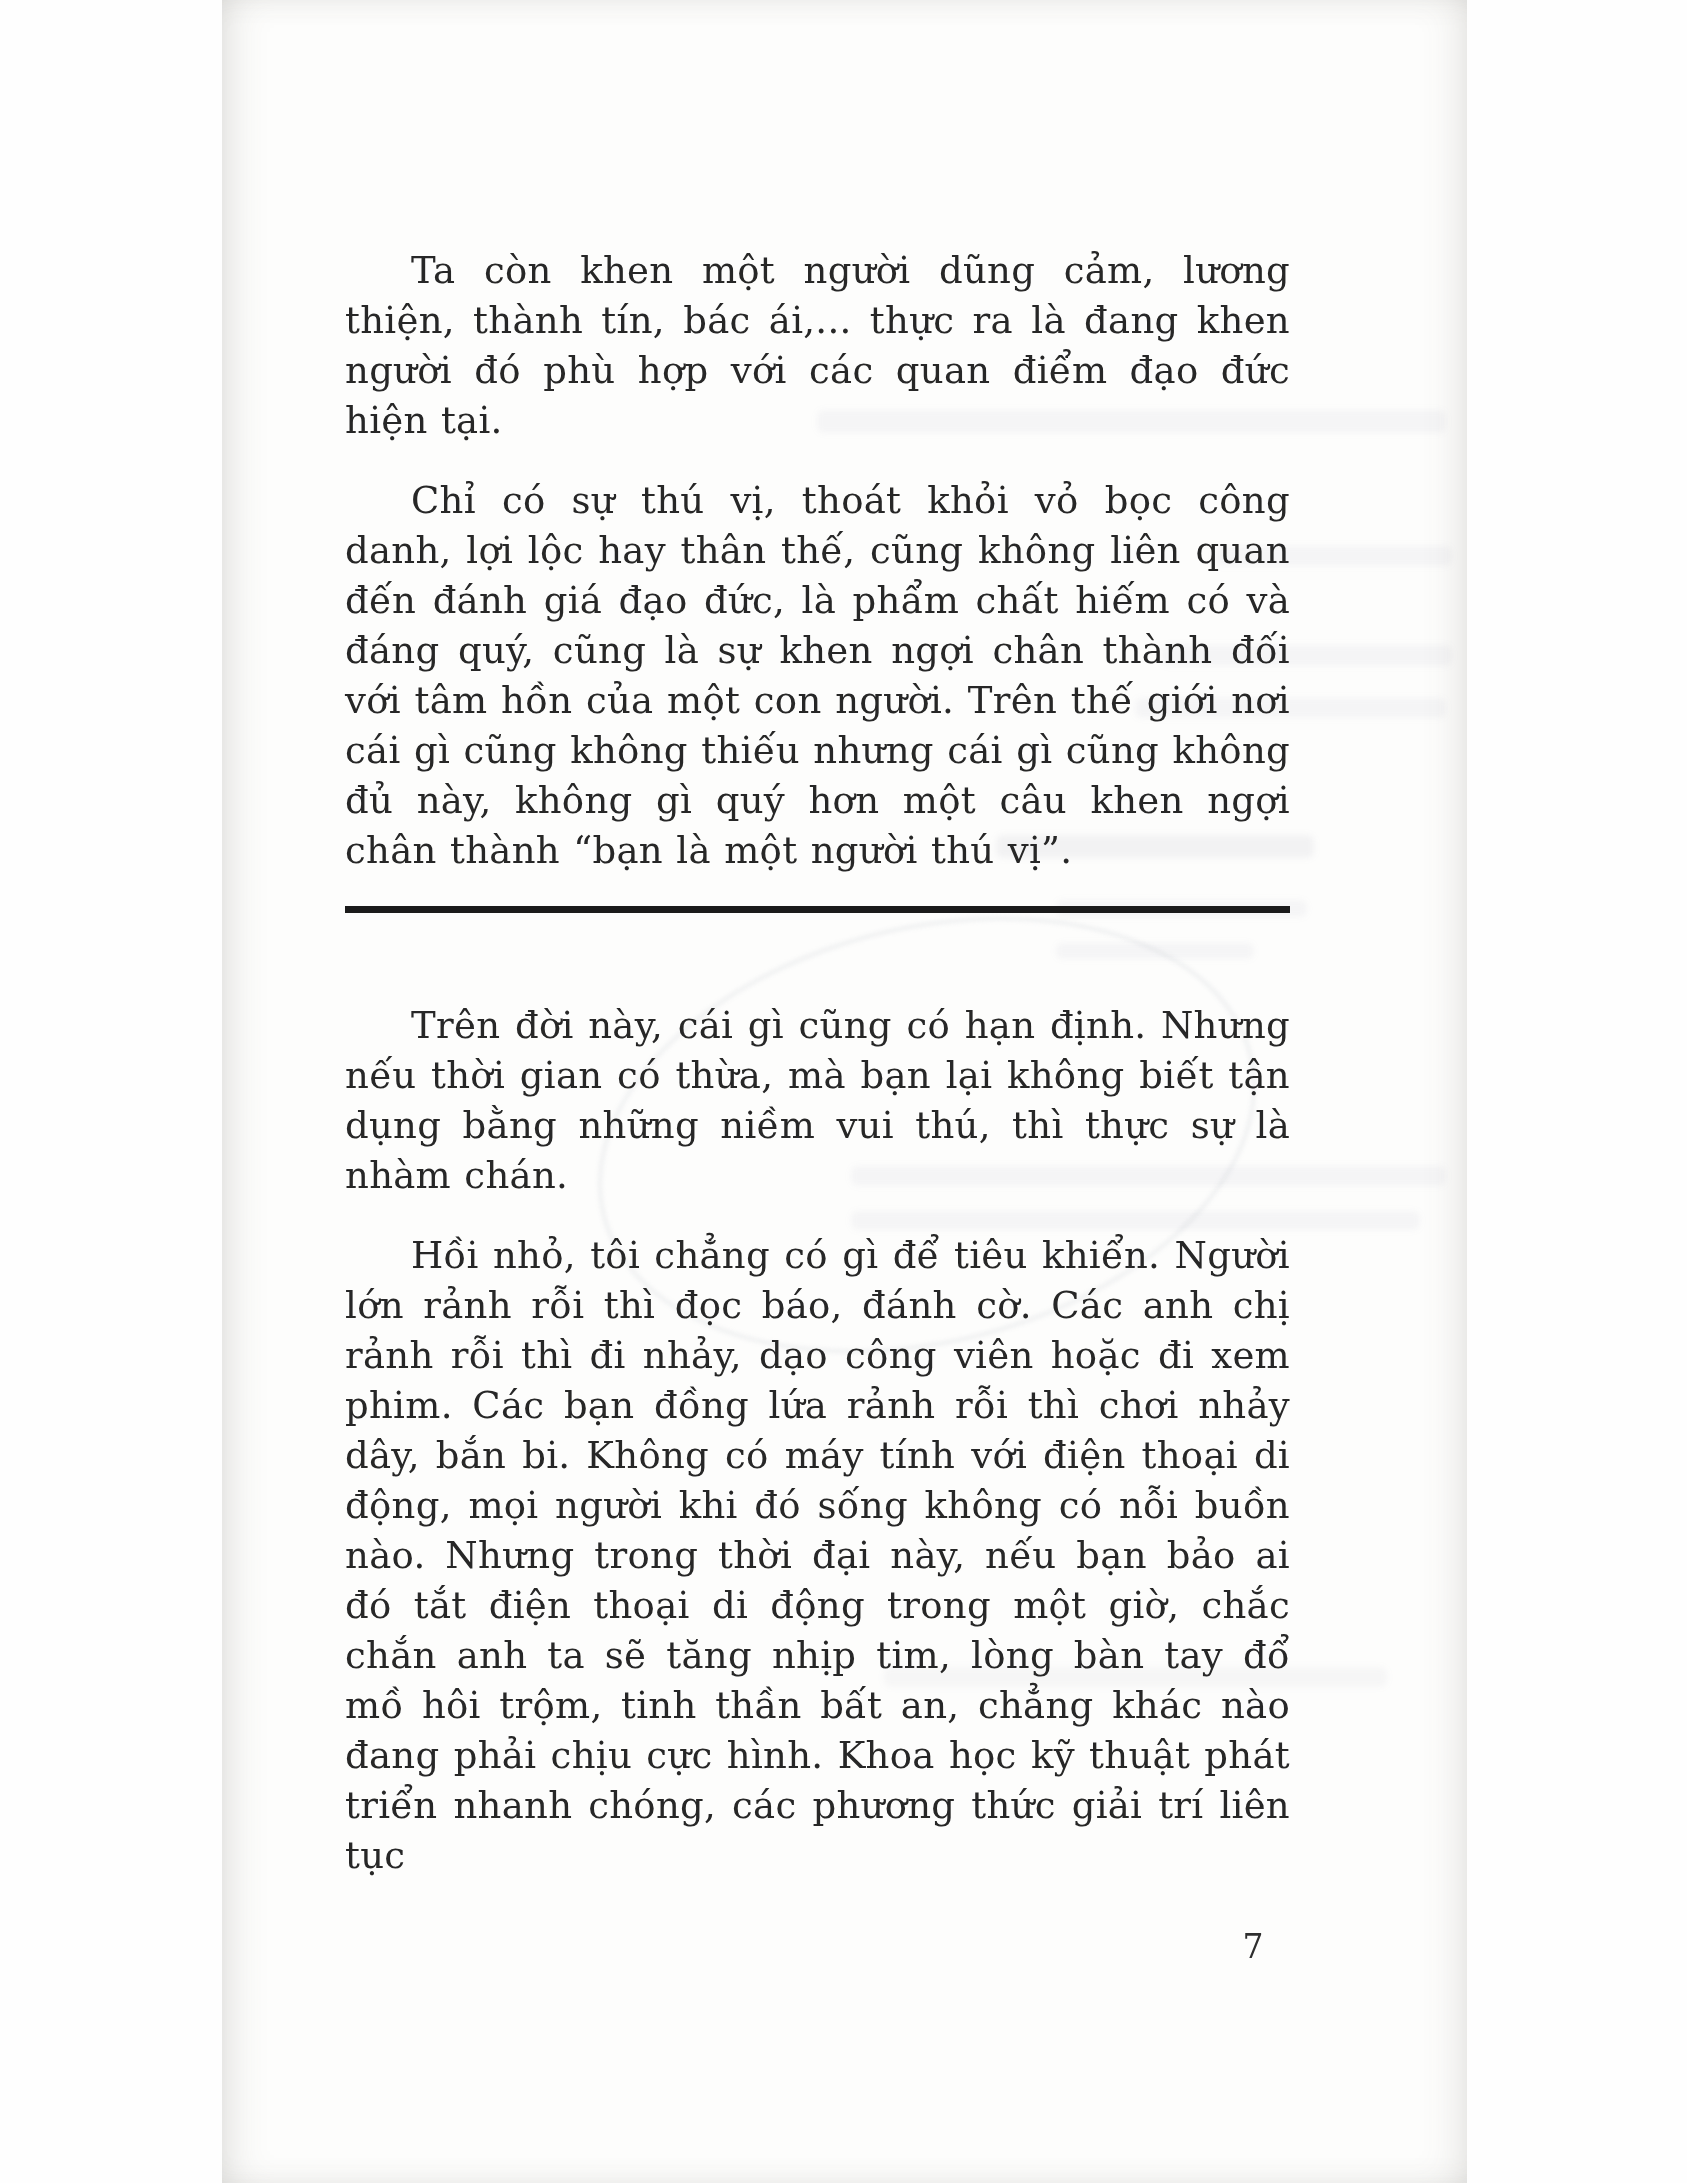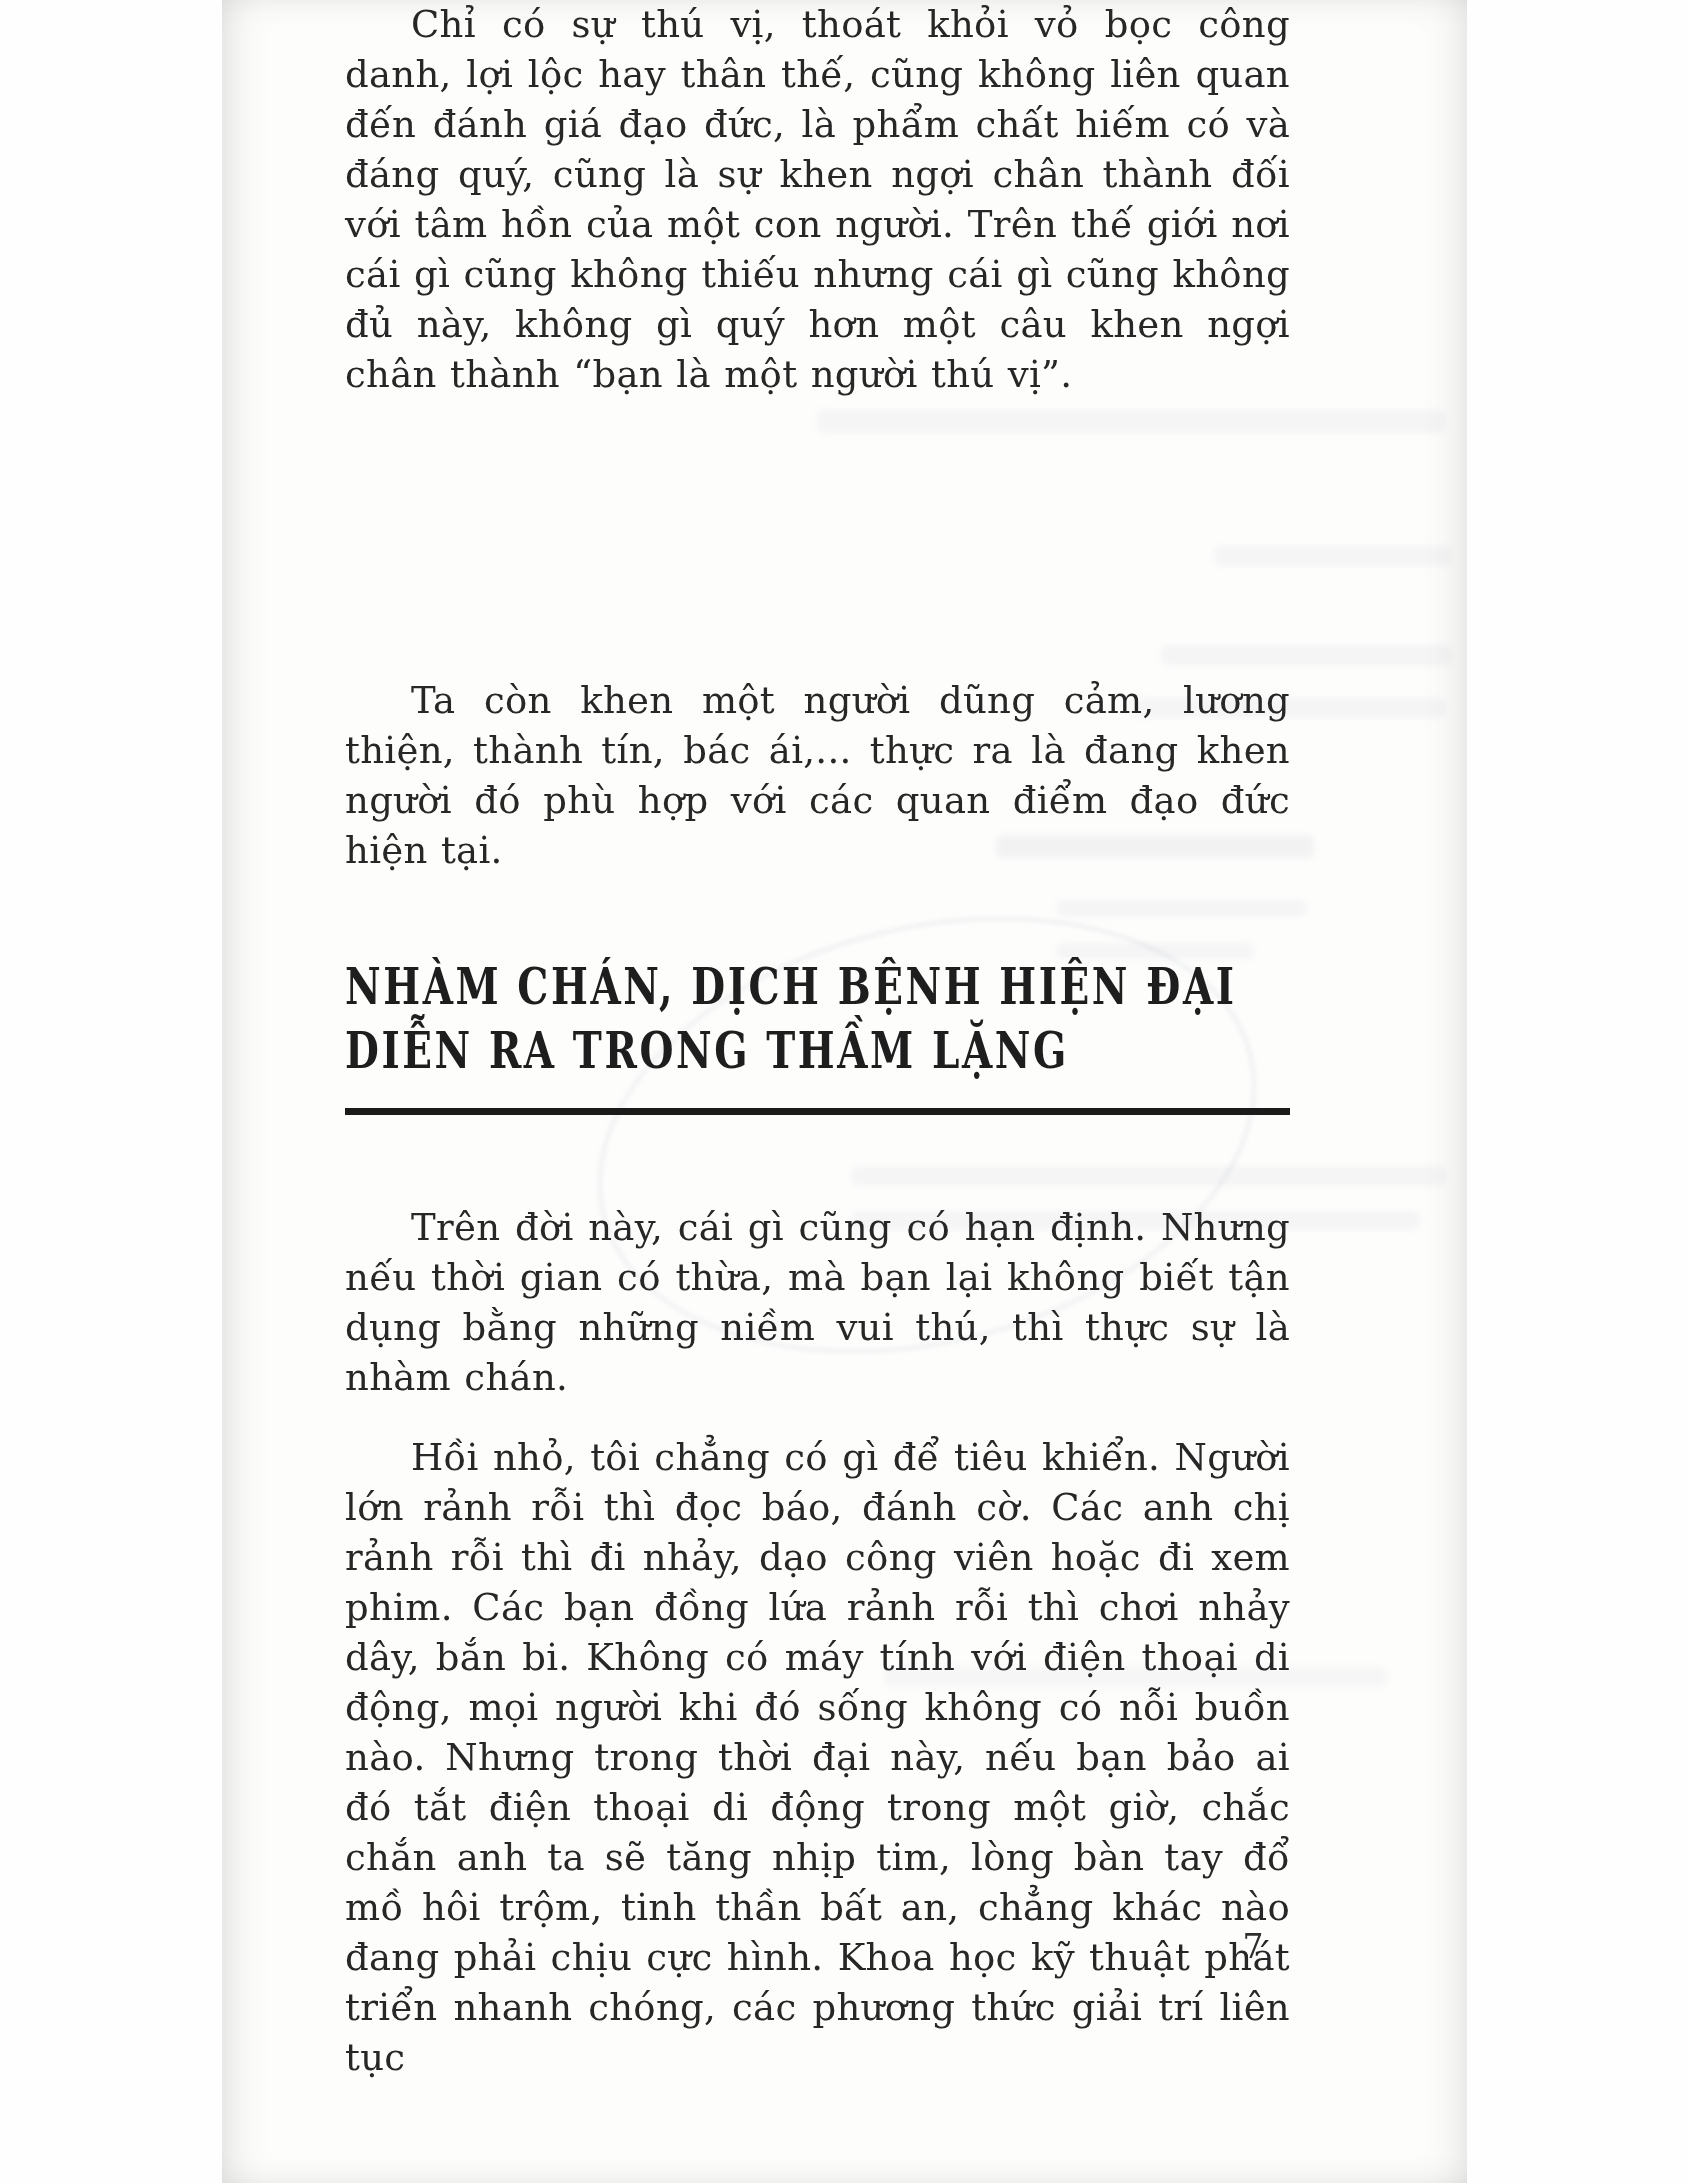--- a/index.html
+++ b/index.html
@@ -136,28 +136,24 @@
     <div class="bleed b5"></div>
     <div class="bleed b6"></div>
     <div class="bleed b7"></div>
     <div class="bleed b8"></div>
     <div class="bleed b9"></div>
     <div class="bleed b10"></div>
     <div class="bleed-curve"></div>
 
     <div class="content">
 
+      <p class="para first-para">Ta còn khen một người dũng cảm, lương thiện, thành tín, bác ái,... thực ra là đang khen người đó phù hợp với các quan điểm đạo đức hiện tại.</p>
+
       <p class="para">Chỉ có sự thú vị, thoát khỏi vỏ bọc công danh, lợi lộc hay thân thế, cũng không liên quan đến đánh giá đạo đức, là phẩm chất hiếm có và đáng quý, cũng là sự khen ngợi chân thành đối với tâm hồn của một con người. Trên thế giới nơi cái gì cũng không thiếu nhưng cái gì cũng không đủ này, không gì quý hơn một câu khen ngợi chân thành “bạn là một người thú vị”.</p>
 
-      <p class="para first-para">Ta còn khen một người dũng cảm, lương thiện, thành tín, bác ái,... thực ra là đang khen người đó phù hợp với các quan điểm đạo đức hiện tại.</p>
-
-      <h2 class="heading">
-        <span class="hline">NHÀM CHÁN, DỊCH BỆNH HIỆN ĐẠI</span>
-        <span class="hline">DIỄN RA TRONG THẦM LẶNG</span>
-      </h2>
 
       <div class="rule"></div>
 
       <p class="para after-rule">Trên đời này, cái gì cũng có hạn định. Nhưng nếu thời gian có thừa, mà bạn lại không biết tận dụng bằng những niềm vui thú, thì thực sự là nhàm chán.</p>
 
       <p class="para">Hồi nhỏ, tôi chẳng có gì để tiêu khiển. Người lớn rảnh rỗi thì đọc báo, đánh cờ. Các anh chị rảnh rỗi thì đi nhảy, dạo công viên hoặc đi xem phim. Các bạn đồng lứa rảnh rỗi thì chơi nhảy dây, bắn bi. Không có máy tính với điện thoại di động, mọi người khi đó sống không có nỗi buồn nào. Nhưng trong thời đại này, nếu bạn bảo ai đó tắt điện thoại di động trong một giờ, chắc chắn anh ta sẽ tăng nhịp tim, lòng bàn tay đổ mồ hôi trộm, tinh thần bất an, chẳng khác nào đang phải chịu cực hình. Khoa học kỹ thuật phát triển nhanh chóng, các phương thức giải trí liên tục</p>
 
       <div class="pagenum">7</div>
 
     </div>

